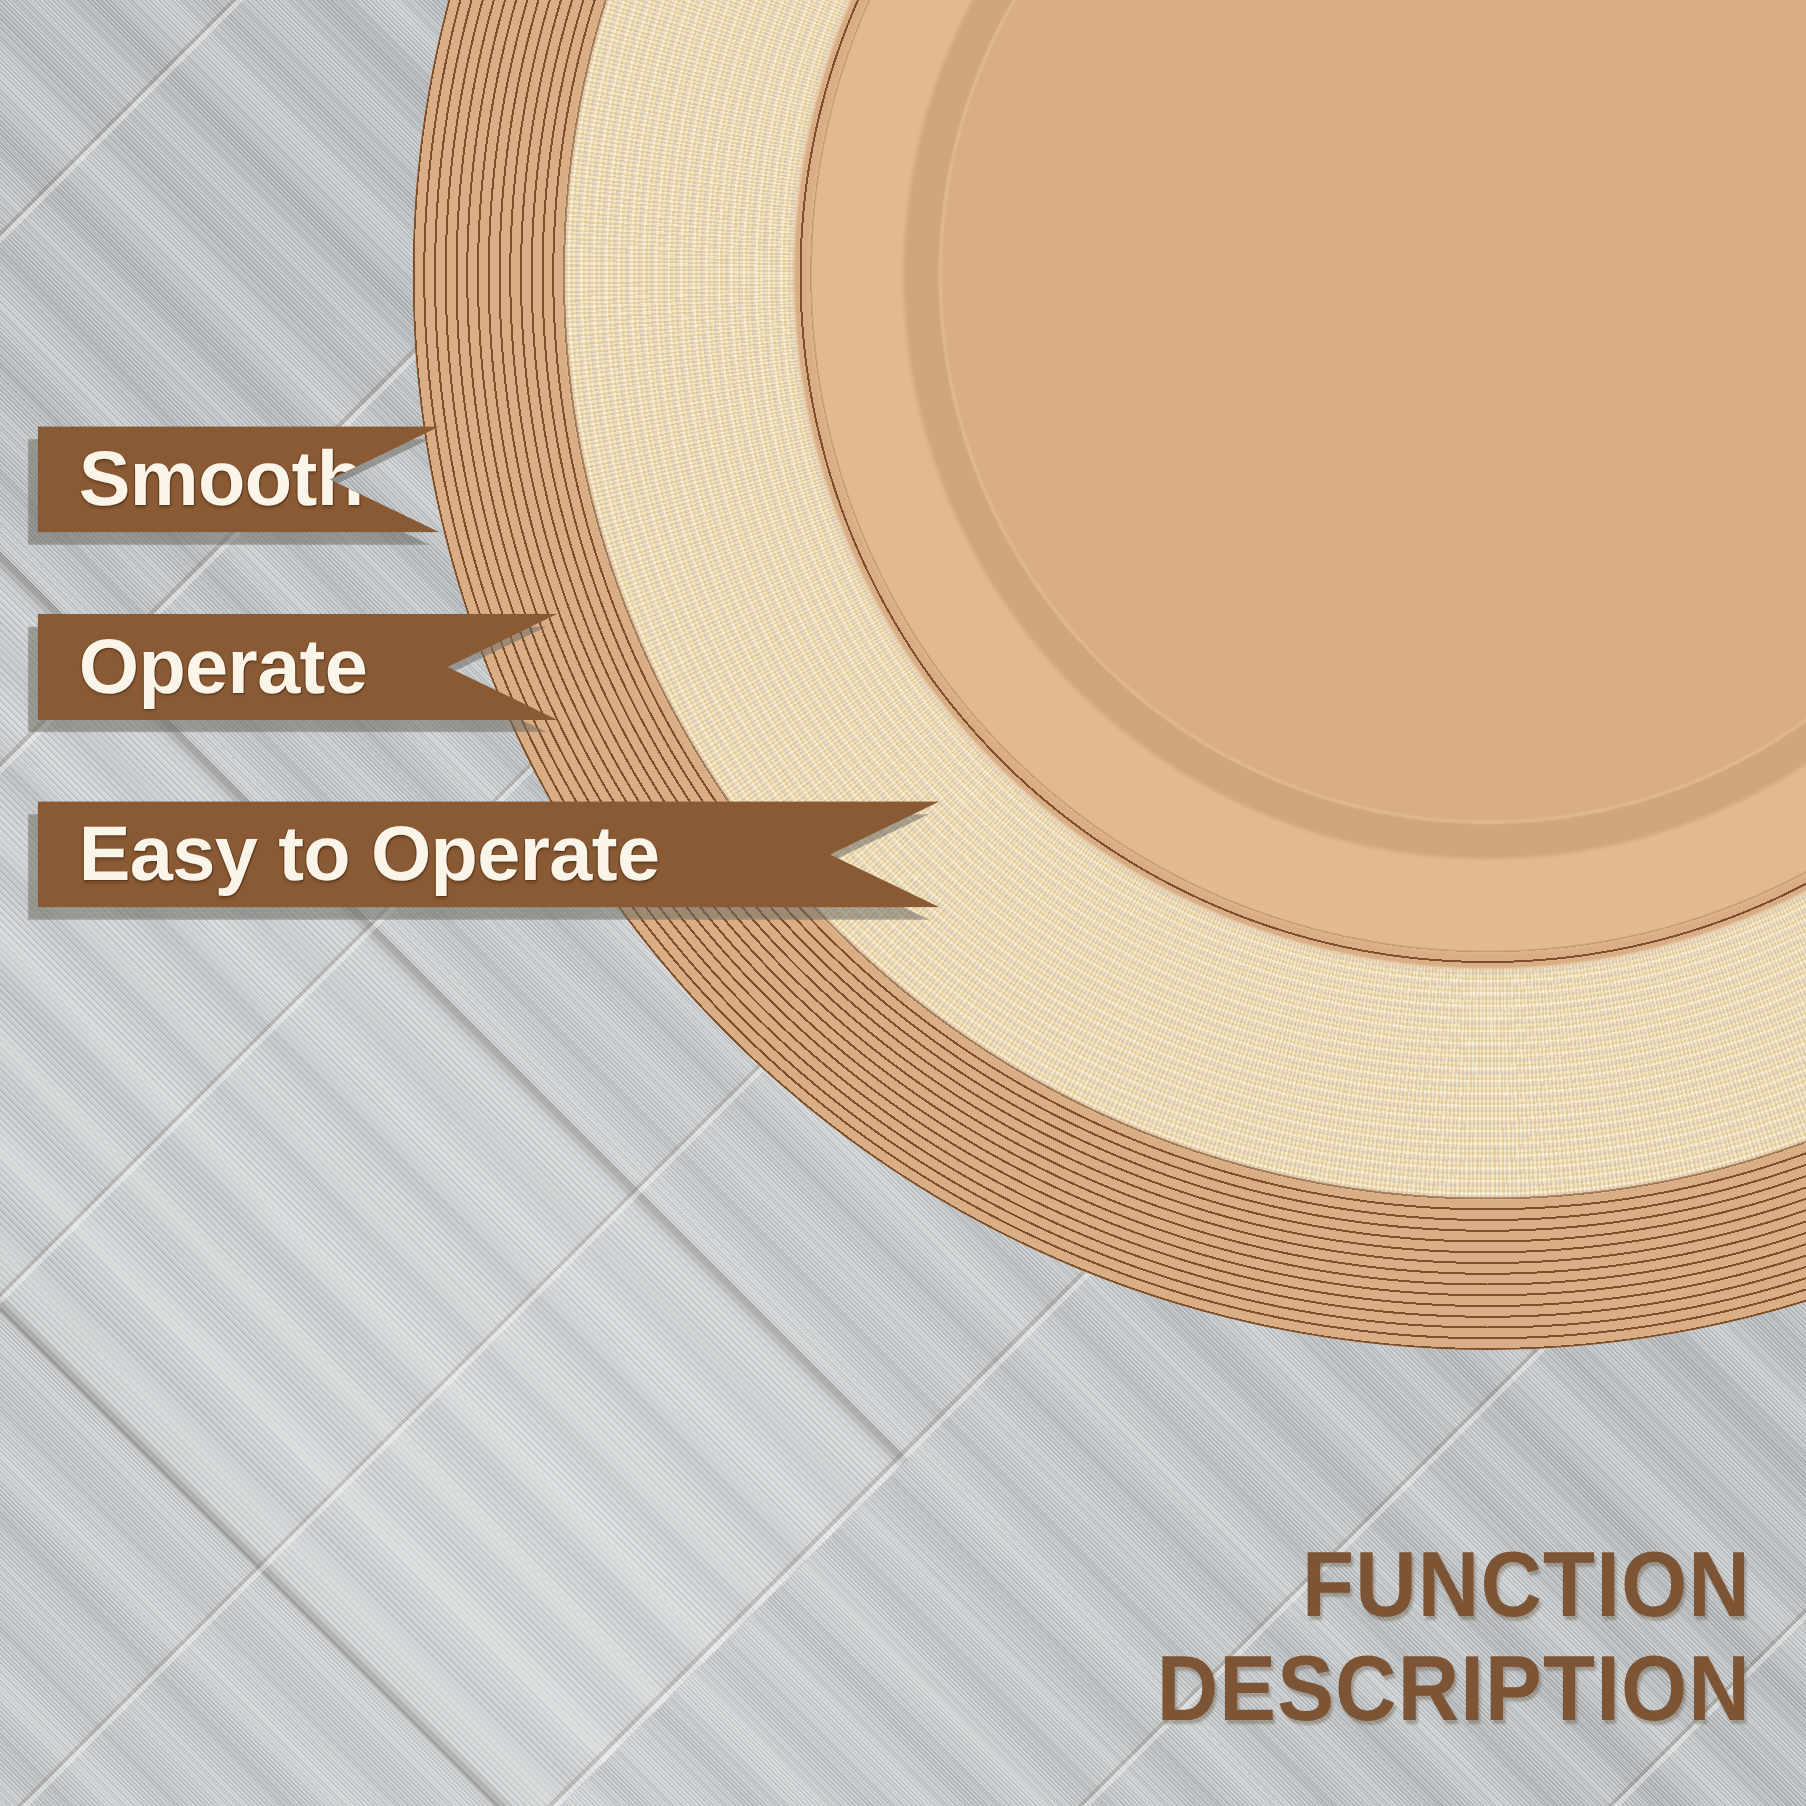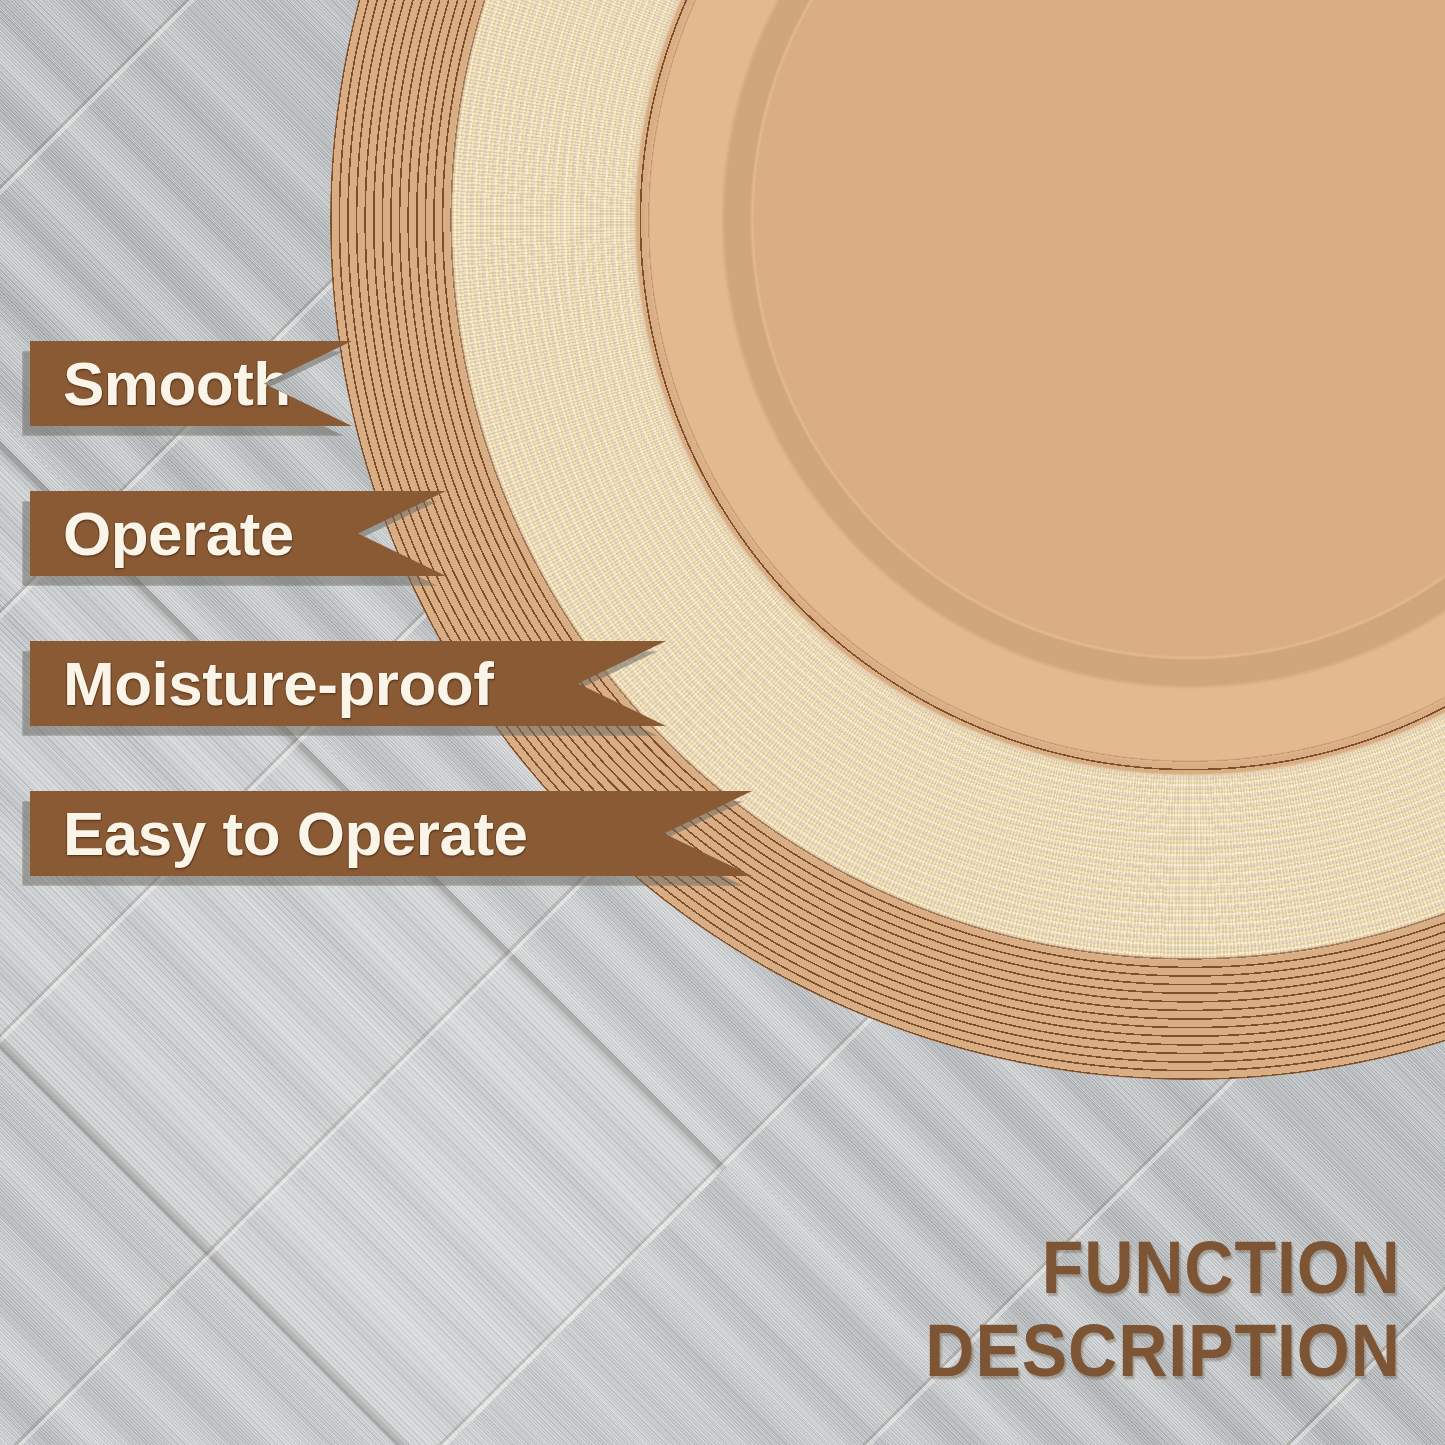--- a/index.html
+++ b/index.html
@@ -281,26 +281,20 @@
     <div class="banner-row">
       <div class="banner-shadow" style="width:416px"></div>
       <div class="banner" style="width:416px">
         <span class="banner-label">Operate</span>
       </div>
     </div>
 
 
 
 
-    <div class="banner-row">
-      <div class="banner-shadow" style="width:636px"></div>
-      <div class="banner" style="width:636px">
-        <span class="banner-label">Moisture-proof</span>
-      </div>
-    </div>
 
     <div class="banner-row">
       <div class="banner-shadow" style="width:722px"></div>
       <div class="banner" style="width:722px">
         <span class="banner-label">Easy to Operate</span>
       </div>
     </div>
 
   </div>
 

